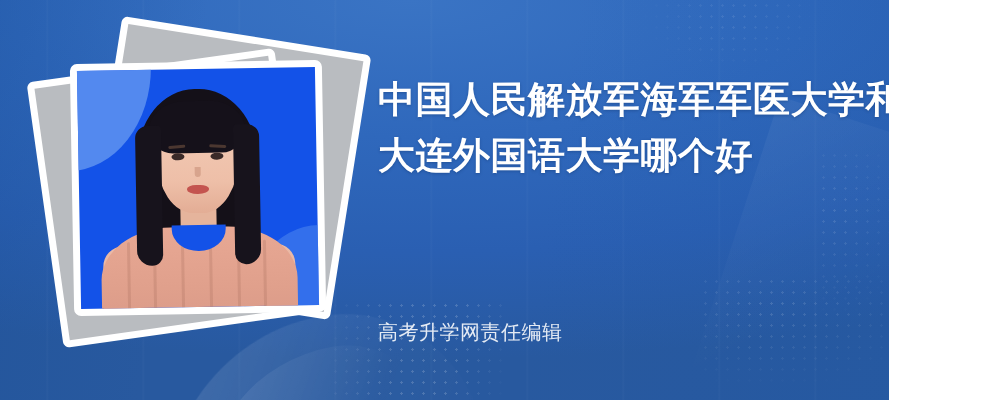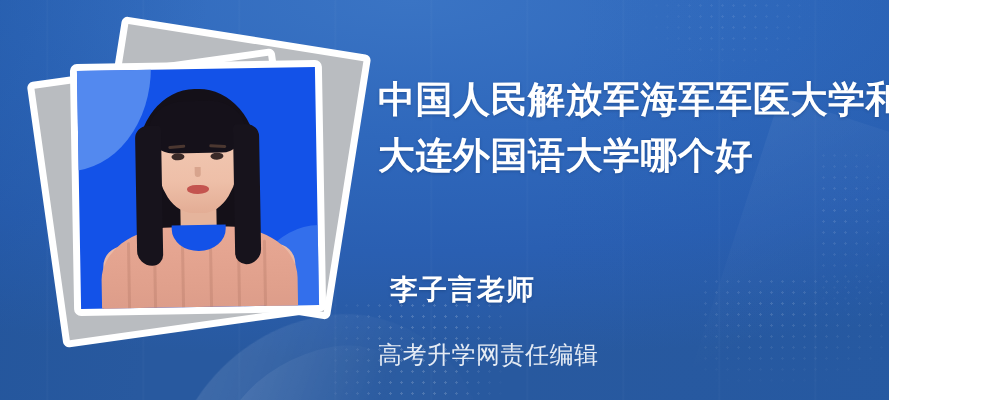--- a/index.html
+++ b/index.html
@@ -334,24 +334,23 @@
     font-size: 28px;
     font-weight: bold;
     letter-spacing: 1px;
     text-shadow: 0 1px 3px rgba(12,44,92,.35);
   }
   .author-role {
     position: absolute;
     top: 319px;
     left: 0px;
     color: rgba(255,255,255,.88);
-    font-size: 24px;
+    font-size: 20px;
     font-weight: normal;
     letter-spacing: .5px;
-    margin-top: 20px;
   }
 </style>
 </head>
 <body>
 
 <div id="banner">
 
   <div class="bg-base"></div>
   <div class="bg-gradient-right"></div>
   <div class="bg-streaks"></div>
@@ -397,17 +396,16 @@
         <div class="eye eye-l"></div>
         <div class="eye eye-r"></div>
         <div class="nose"></div>
         <div class="mouth"></div>
       </div>
     </div>
   </div>
 
   <div class="text-col">
     <div class="headline">中国人民解放军海军军医大学和大连外国语大学哪个好</div>
-    <div class="author">李子言老师</div>
     <div class="author-role">高考升学网责任编辑</div>
   </div>
 
 </div>
 
 </body></html>

